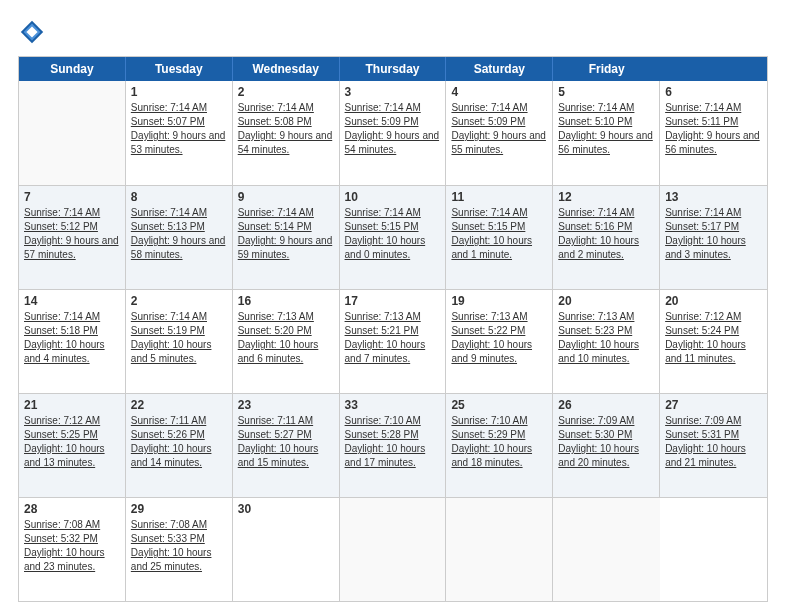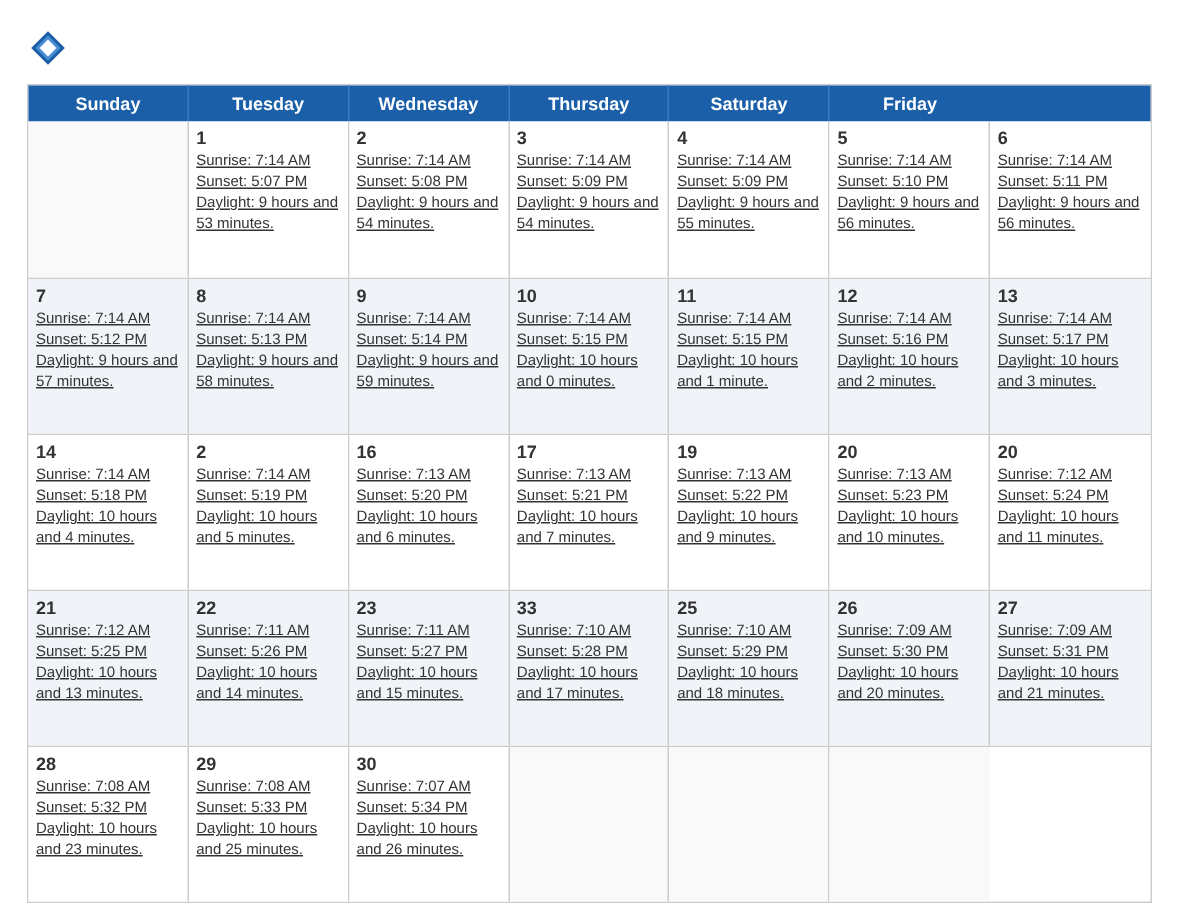--- a/index.html
+++ b/index.html
@@ -265,21 +265,20 @@
           <div class="cal-cell">
             <span class="day-num">28</span>
             <div class="cell-info">Sunrise: 7:08 AM<br>Sunset: 5:32 PM<br>Daylight: 10 hours and 23 minutes.</div>
           </div>
           <div class="cal-cell">
             <span class="day-num">29</span>
             <div class="cell-info">Sunrise: 7:08 AM<br>Sunset: 5:33 PM<br>Daylight: 10 hours and 25 minutes.</div>
           </div>
           <div class="cal-cell">
             <span class="day-num">30</span>
-            <div class="cell-info">Sunrise: 7:07 AM<br>Sunset: 5:34 PM<br>Daylight: 10 hours and 26 minutes.</div>
           </div>
           <div class="cal-cell empty"></div>
           <div class="cal-cell empty"></div>
           <div class="cal-cell empty"></div>
         </div>
       </div>
   </div>
 </div>
 
 </body></html>

